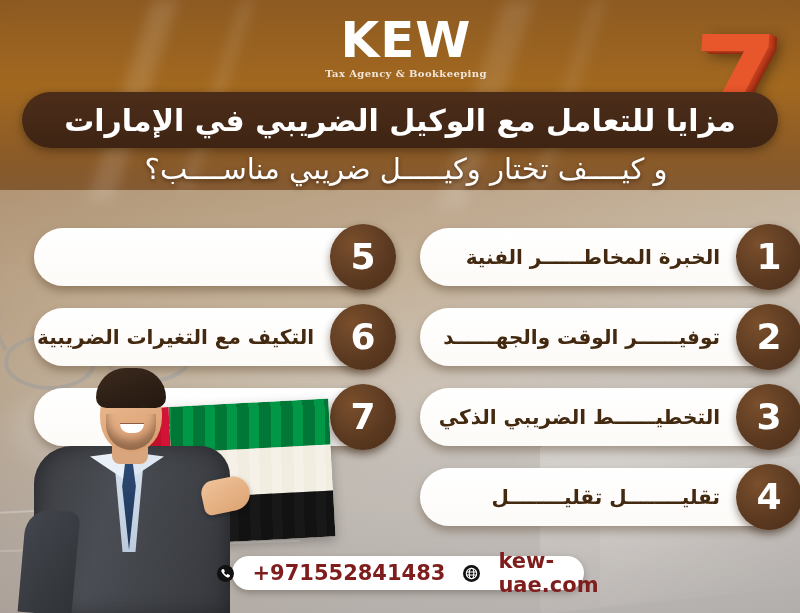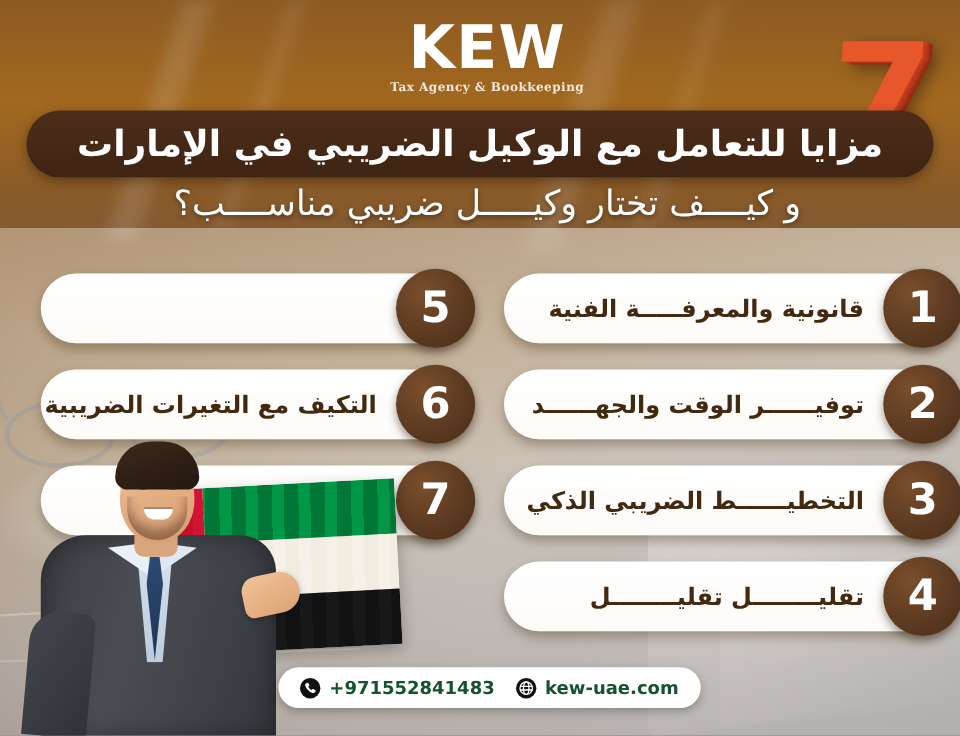--- a/index.html
+++ b/index.html
@@ -135,21 +135,21 @@
   .p-armL{position:absolute;left:6px;top:150px;width:54px;height:104px;
     background:linear-gradient(120deg,#43464c,#2f3237);border-radius:26px 10px 0 0;transform:rotate(5deg);}
   .p-handR{position:absolute;left:186px;top:118px;width:48px;height:34px;
     background:linear-gradient(160deg,#f0c29a,#dca372);border-radius:16px 22px 22px 10px;transform:rotate(-12deg);
     box-shadow:0 2px 5px rgba(0,0,0,.25);}
 
   
   .contact{position:absolute;left:232px;top:556px;width:352px;height:34px;z-index:8;
     background:#ffffff;border-radius:18px;box-shadow:0 3px 7px rgba(40,30,20,.3);
     display:flex;align-items:center;justify-content:center;gap:18px;}
-  .cbit{display:flex;align-items:center;gap:7px;color:#14532d;font-size:15px;font-weight:700;}
+  .cbit{display:flex;align-items:center;gap:18px;color:#7f1d1d;font-size:21px;font-weight:700;}
   .ic{width:17px;height:17px;border-radius:50%;background:#111;position:relative;flex:0 0 auto;}
   .ic svg{position:absolute;left:0;top:0;}
 </style>
 </head>
 <body>
 
 <div class="poster">
 
   <div class="bg-base"></div>
   <div class="bg-desk"></div>
@@ -184,21 +184,21 @@
 
   <div class="subhead">
     <div class="subhead-txt">و كيــــف تختار وكيـــــل ضريبي مناســــب؟</div>
   </div>
 
   <div class="col col-right">
     <div class="card">
       <div class="num">
           <span>1</span>
         </div>
-      <div class="card-label">قانونية والمعرفـــــة الفنية</div>
+      <div class="card-label">الخبرة المخاطــــــر الفنية</div>
     </div>
     <div class="card">
       <div class="num">
           <span>2</span>
         </div>
       <div class="card-label">توفيــــــر الوقت والجهــــــد</div>
     </div>
     <div class="card">
       <div class="num">
           <span>3</span>

